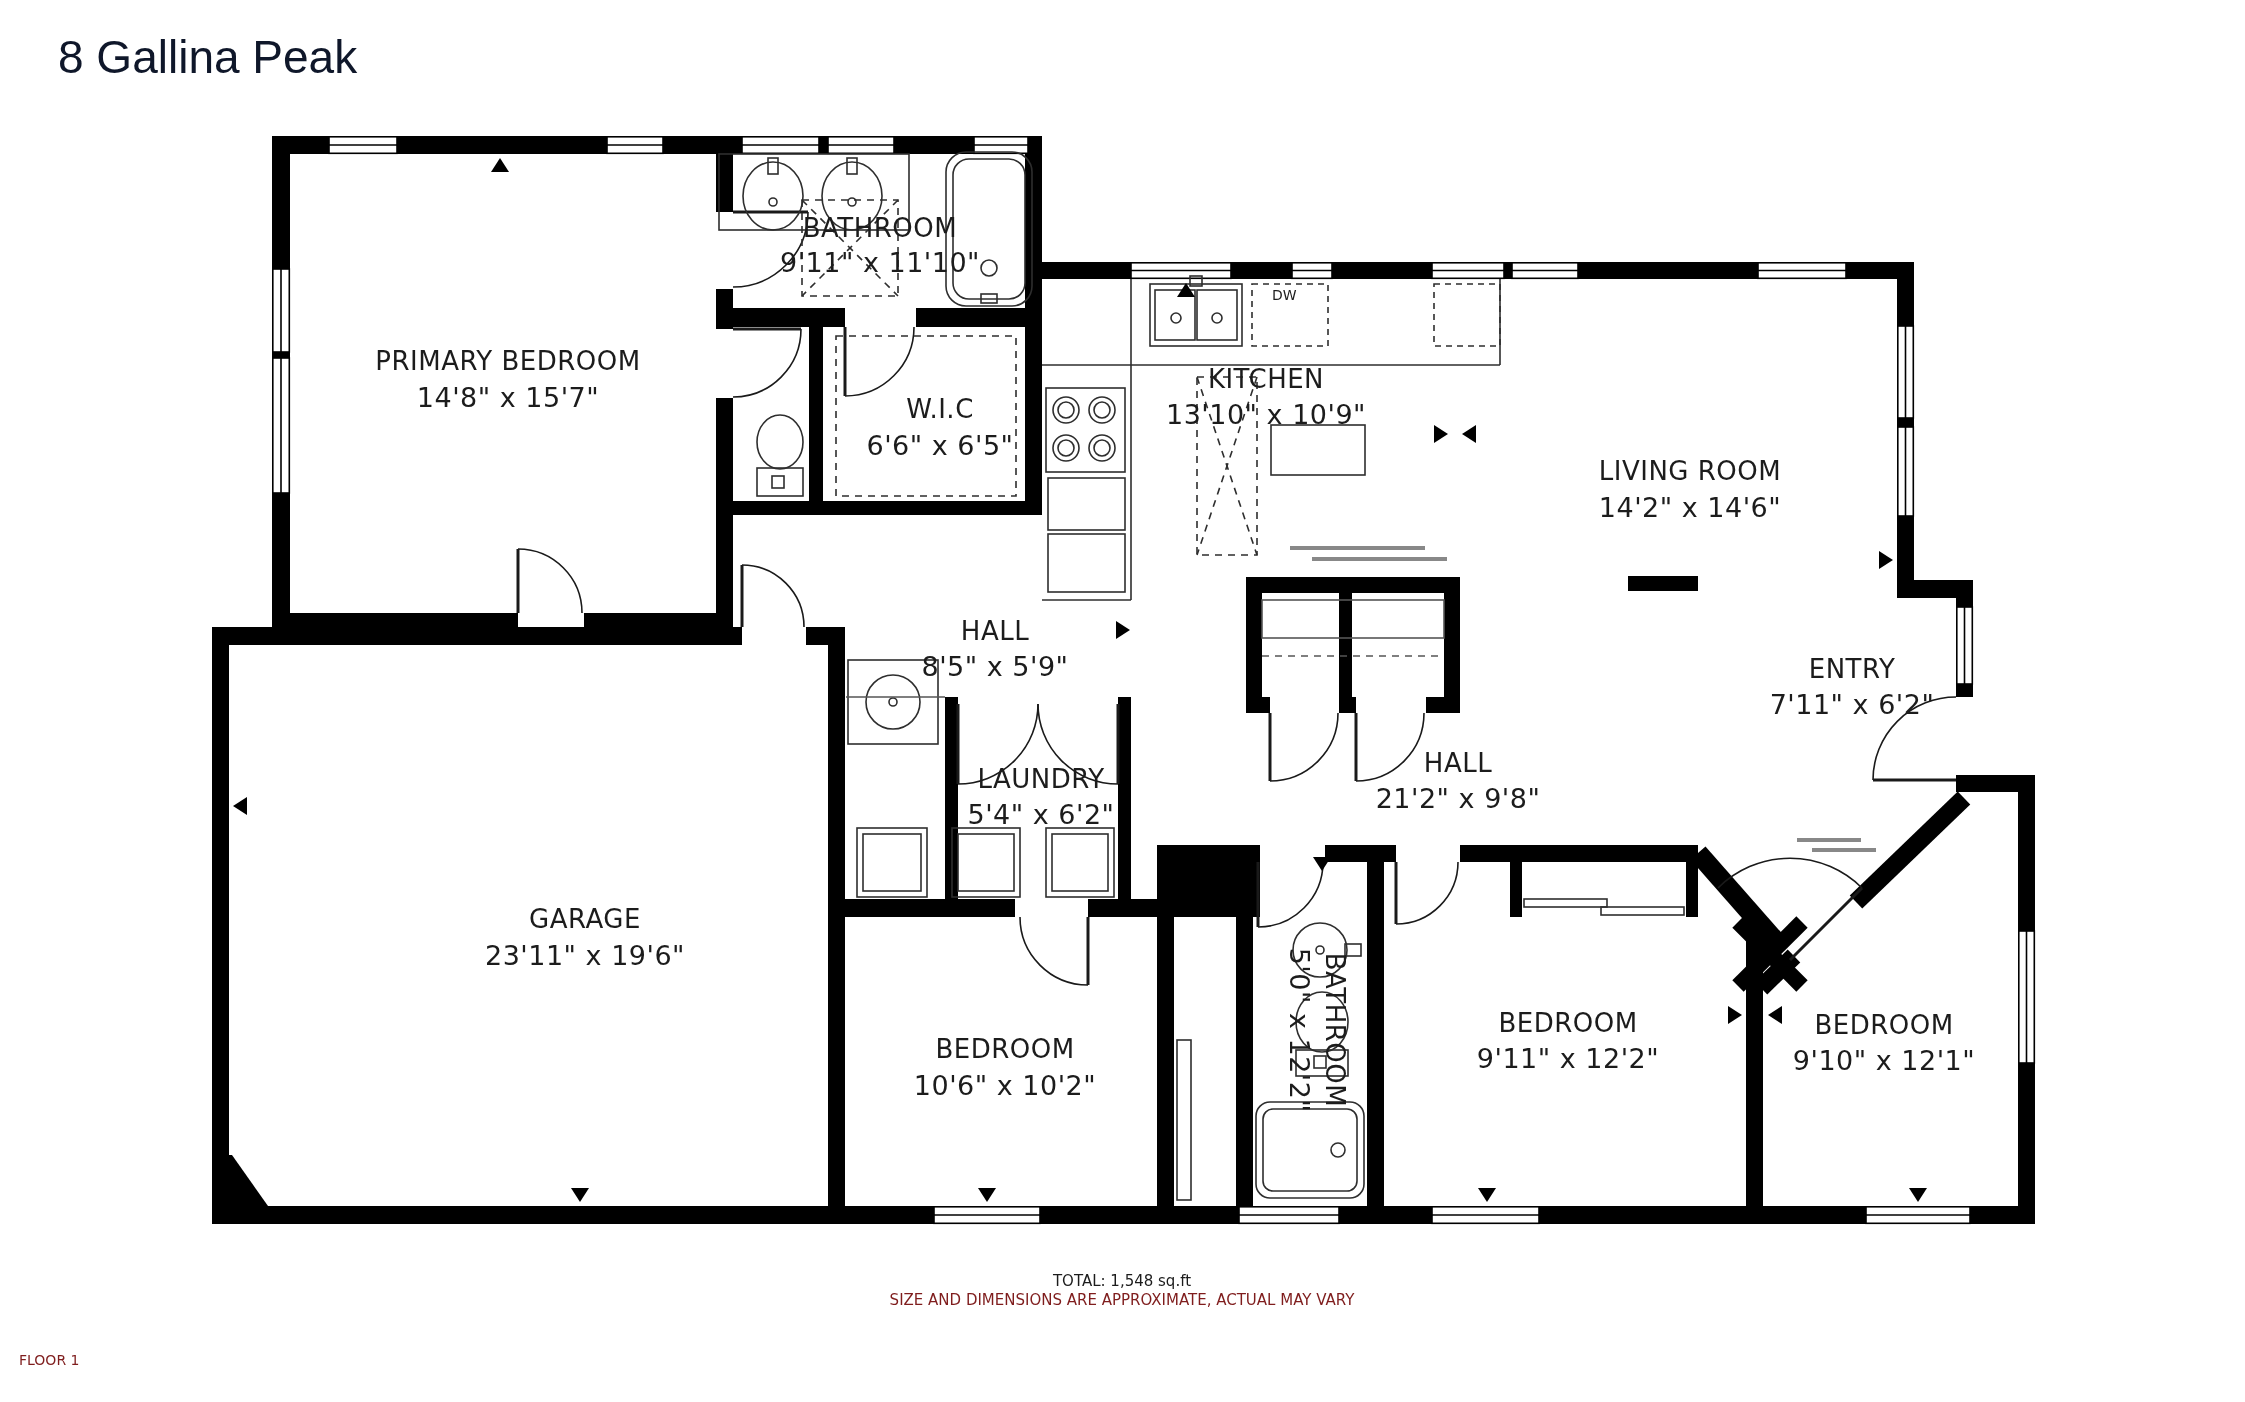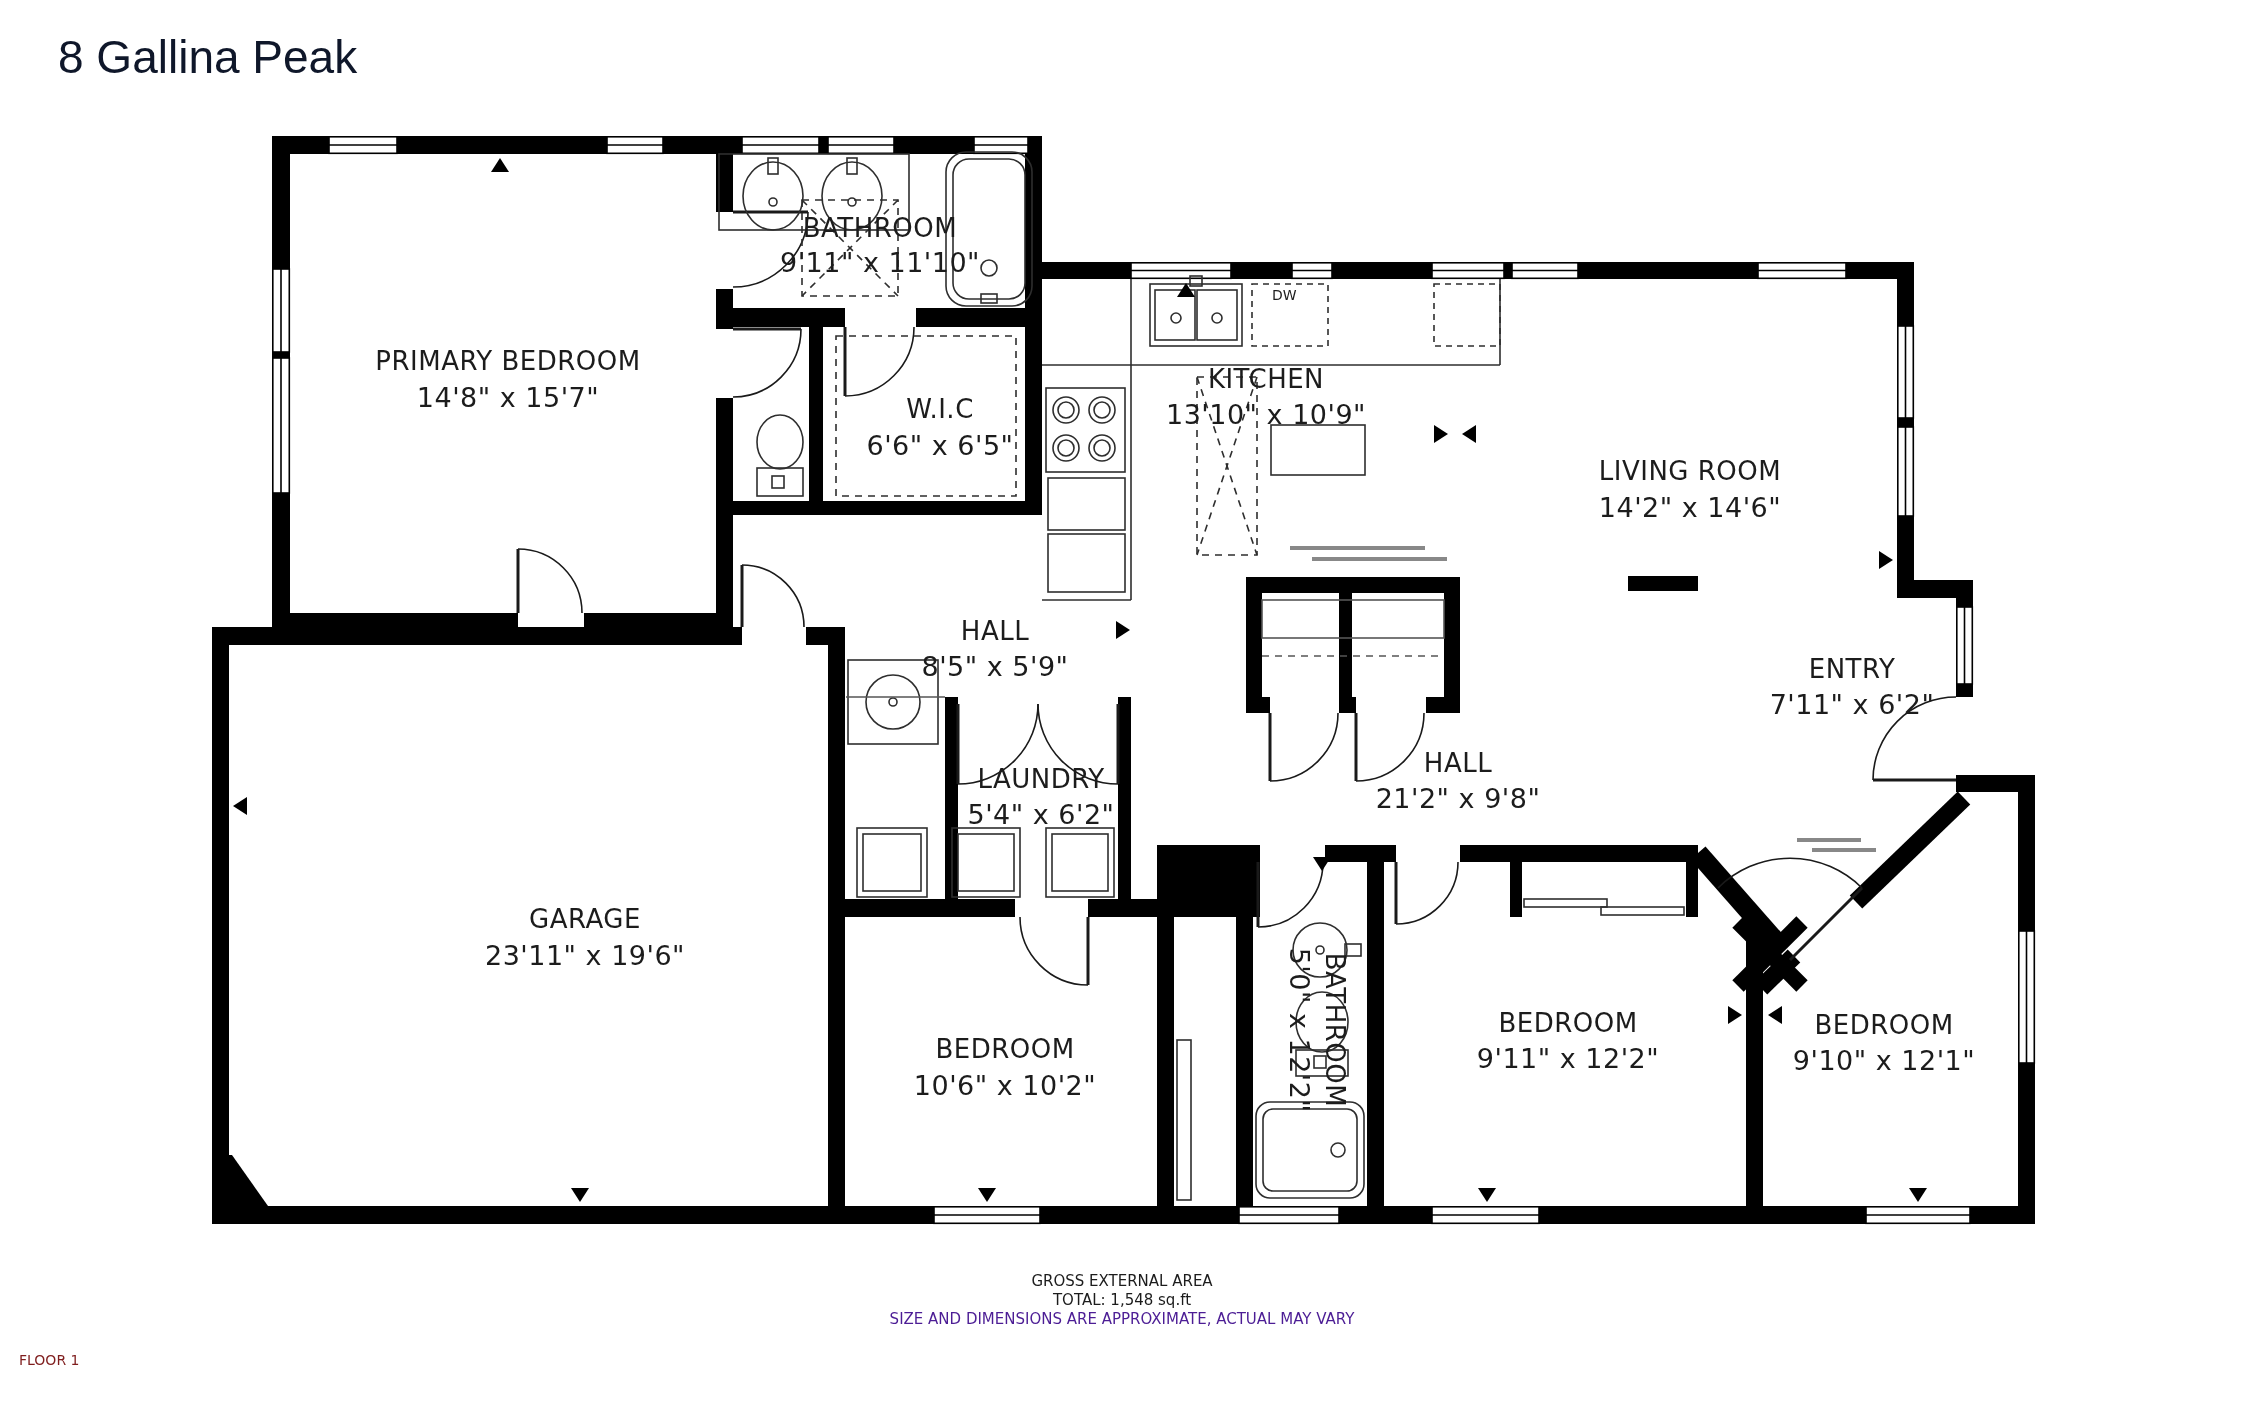--- a/index.html
+++ b/index.html
@@ -2,21 +2,21 @@
 <html><head>
 <meta charset="utf-8">
 <style>
   html,body{margin:0;padding:0;background:#ffffff;}
   body{width:2245px;height:1402px;position:relative;font-family:"DejaVu Sans",sans-serif;overflow:hidden;}
   #plan-title{position:absolute;left:58px;top:30px;font-family:"Liberation Sans",sans-serif;
     font-size:46px;font-weight:500;color:#0f172a;letter-spacing:0px;}
   #plan-svg{position:absolute;left:0;top:0;width:2245px;height:1402px;}
   #footer{position:absolute;left:772px;top:1272px;width:700px;text-align:center;
     font-size:15px;line-height:19px;color:#1c1c1c;}
-  #footer .muted{color:#4c1d95;}
+  #footer .muted{color:#7f1d1d;}
   #floor-label{position:absolute;left:19px;top:1352px;font-size:14px;color:#7f1d1d;}
   text{fill:#1c1c1c;}
   .rname{font-size:26px;letter-spacing:.5px;}
   .rdims{font-size:27px;letter-spacing:.5px;}
   .dwlbl{font-size:14px;}
 </style>
 </head>
 <body>
 
 <div id="plan-title">8 Gallina Peak</div>
@@ -451,18 +451,17 @@
     </g>
     <g>
       <text class="rname" x="1884" y="1034">BEDROOM</text>
       <text class="rdims" x="1884" y="1070">9'10" x 12'1"</text>
     </g>
     <text class="dwlbl" x="1272" y="300" text-anchor="start">DW</text>
   </g>
 </svg>
 
 <div id="footer">
-  <div>GROSS EXTERNAL AREA</div>
   <div>TOTAL: 1,548 sq.ft</div>
   <div class="muted">SIZE AND DIMENSIONS ARE APPROXIMATE, ACTUAL MAY VARY</div>
 </div>
 
 <div id="floor-label">FLOOR 1</div>
 
 </body></html>

